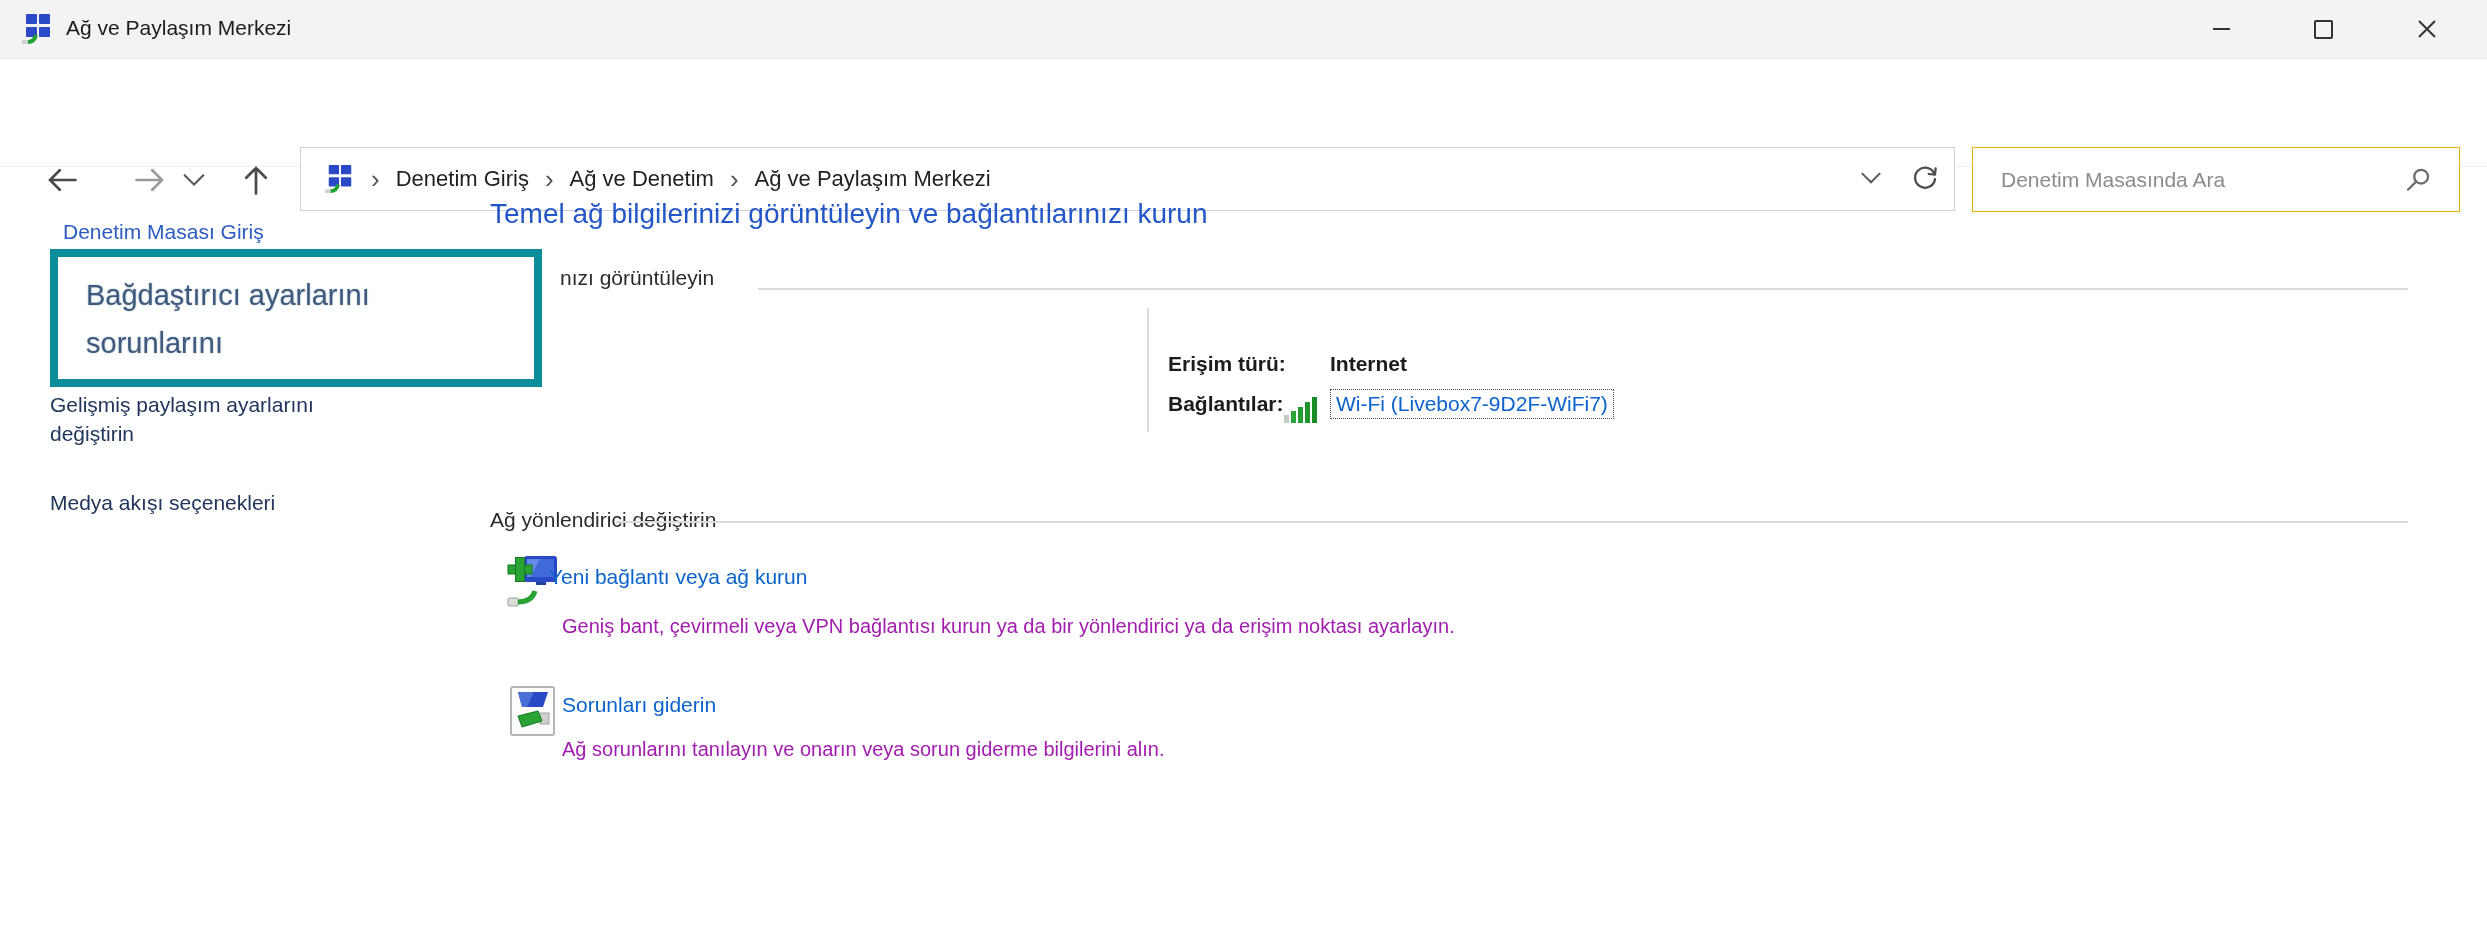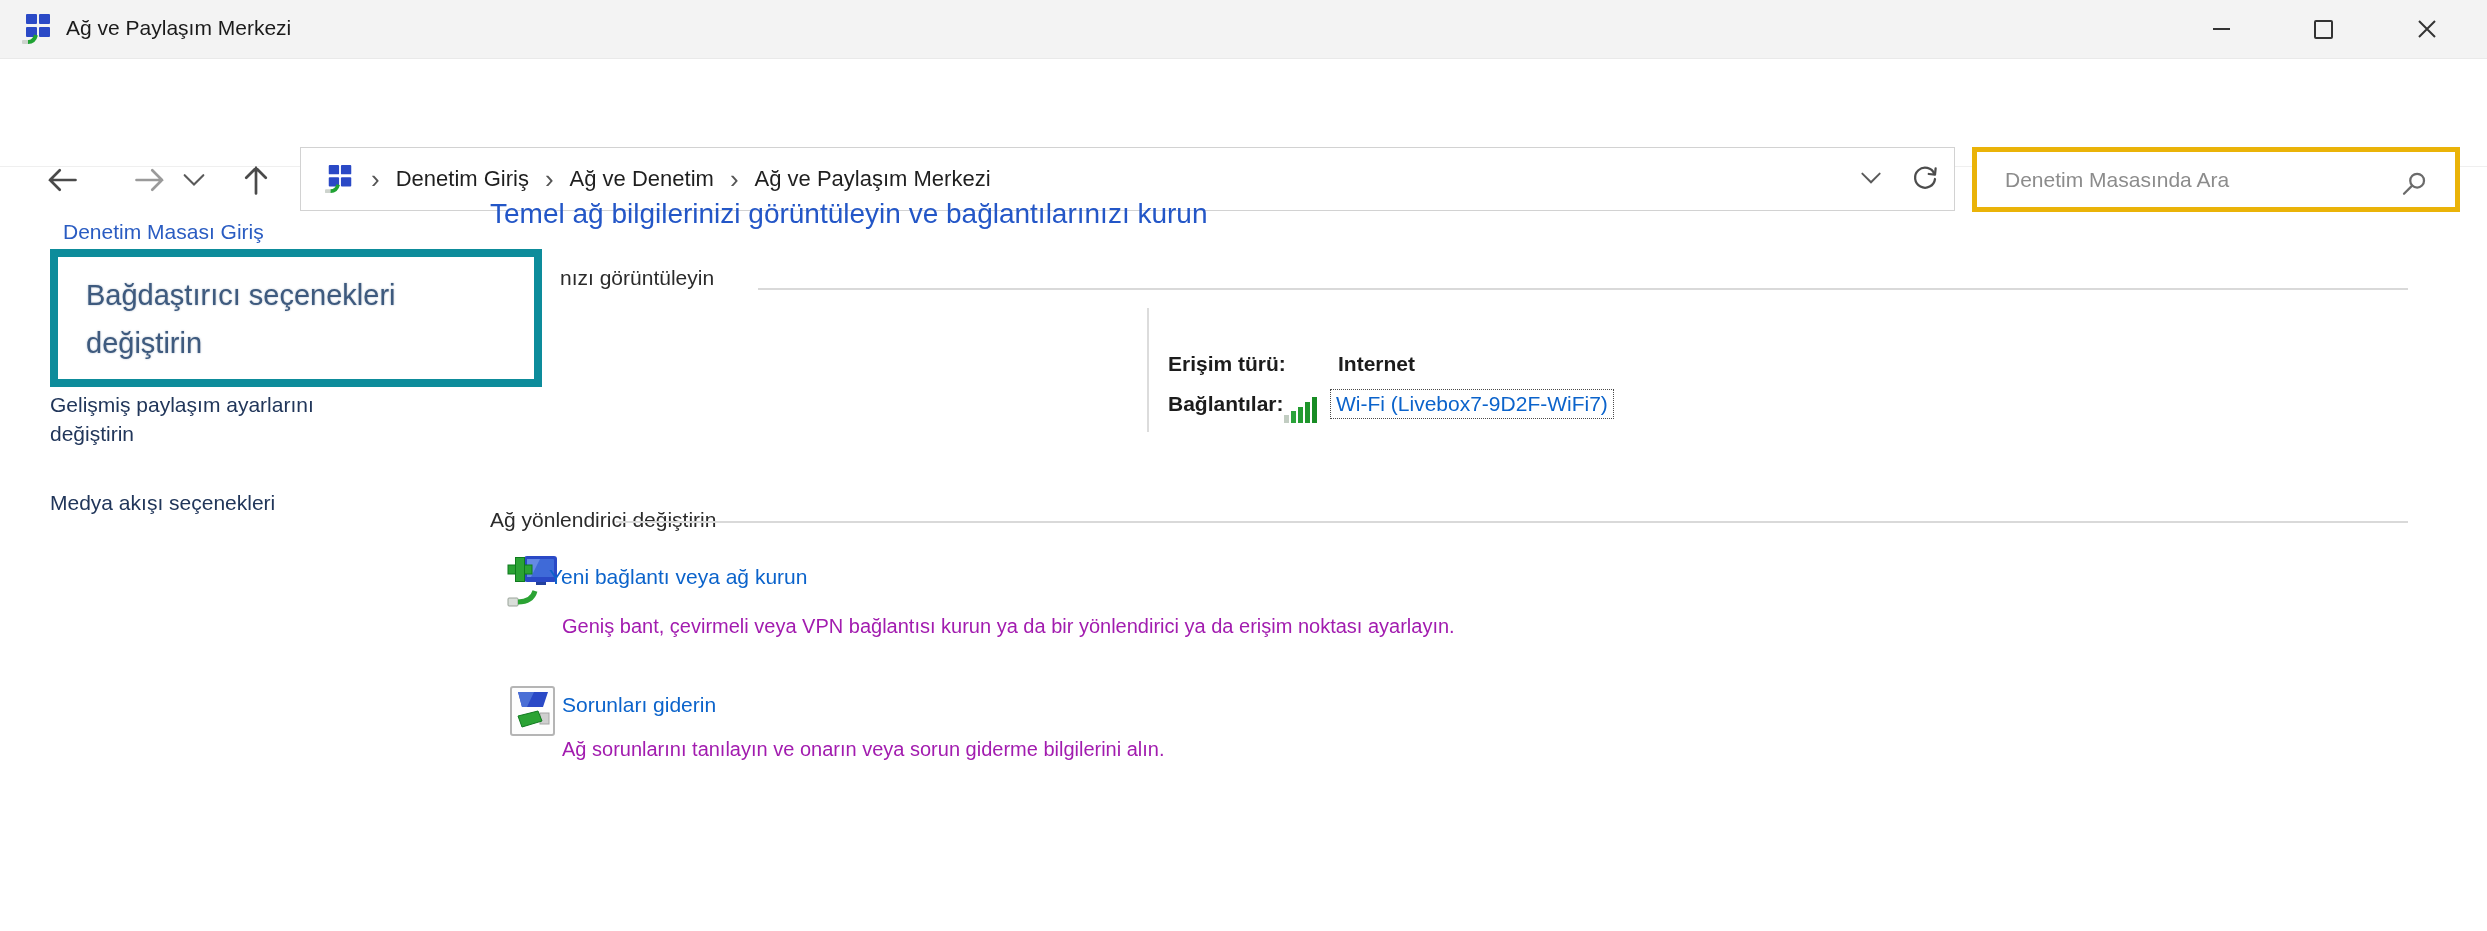--- a/index.html
+++ b/index.html
@@ -39,21 +39,21 @@
     position:absolute;left:300px;top:88px;width:1655px;height:64px;
     border:1px solid #d2d2d2;background:#fff;box-sizing:border-box;
     display:flex;align-items:center;
   }
   .crumb-icon{width:30px;height:30px;margin-left:24px;flex:0 0 auto;}
   .crumb-sep{font-size:26px;color:#555;margin:0 16px;line-height:60px;}
   .crumb-item{font-size:22px;color:#1f1f1f;white-space:nowrap;}
   .addr-right{position:absolute;right:14px;top:0;height:62px;display:flex;align-items:center;gap:26px;}
   .searchbox{
     position:absolute;left:1972px;top:88px;width:488px;height:65px;
-    border:5px solid #eab308;box-sizing:border-box;background:#fff;text-decoration:underline;
+    border:1px solid #eab308;box-sizing:border-box;background:#fff;text-decoration:underline;
   }
   .searchbox input{
     position:absolute;left:0;top:0;width:100%;height:100%;border:none;outline:none;
     font-family:"Liberation Sans",sans-serif;font-size:21px;color:#333;
     padding:0 70px 0 28px;box-sizing:border-box;background:transparent;
   }
   .searchbox input::placeholder{color:#8c8c8c;opacity:1;}
   .search-ic{position:absolute;right:26px;top:18px;width:30px;height:30px;}
 
   
@@ -84,21 +84,21 @@
   .sec1-fragment{
     position:absolute;left:560px;top:266px;font-size:21px;color:#2b2b2b;white-space:nowrap;
   }
   .divider{position:absolute;height:2px;background:#d9d9d9;}
   .div1{left:758px;top:288px;width:1650px;}
   .div2{left:616px;top:521px;width:1792px;}
   .vsep{position:absolute;left:1147px;top:308px;width:2px;height:124px;background:#dcdcdc;}
 
   .lbl{position:absolute;font-size:21px;color:#1c1c1c;white-space:nowrap;font-weight:bold;}
   .access-label{left:1168px;top:352px;}
-  .access-value{left:1330px;top:352px;margin-left:8px;}
+  .access-value{left:1330px;top:352px;}
   .conn-label{left:1168px;top:392px;}
   .wifi-ic{position:absolute;left:1284px;top:396px;width:38px;height:27px;}
   .conn-link{
     position:absolute;left:1330px;top:389px;font-size:21px;color:#0b63cb;
     border:1px dotted #4a4a4a;padding:2px 5px;cursor:pointer;white-space:nowrap;
   }
 
   .sec2-header{position:absolute;left:490px;top:508px;font-size:21px;color:#2b2b2b;white-space:nowrap;}
 
   .task-icon1{position:absolute;left:506px;top:552px;width:54px;height:56px;}
@@ -183,21 +183,21 @@
     <svg class="search-ic" viewBox="0 0 24 24">
       <circle cx="14.5" cy="8.5" r="5.5" stroke="#6b6b6b" stroke-width="1.8" fill="none"></circle>
       <path d="M10.3 12.7 L4 19" stroke="#6b6b6b" stroke-width="1.8" fill="none" stroke-linecap="round"></path>
     </svg>
   </div>
 </div>
 
 <div class="side-home">Denetim Masası Giriş</div>
 
 <div class="highlight-box">
-  <div class="highlight-label">Bağdaştırıcı seçenekleri değiştirin</div>
+  <div class="highlight-label">Bağdaştırıcı ayarlarını sorunlarını</div>
 </div>
 
 <div class="side-task task1">Gelişmiş paylaşım ayarlarını değiştirin</div>
 <div class="side-task task2">Medya akışı seçenekleri</div>
 
 <div class="page-heading">Temel ağ bilgilerinizi görüntüleyin ve bağlantılarınızı kurun</div>
 
 <div class="sec1-fragment">nızı görüntüleyin</div>
 <div class="divider div1"></div>
 

